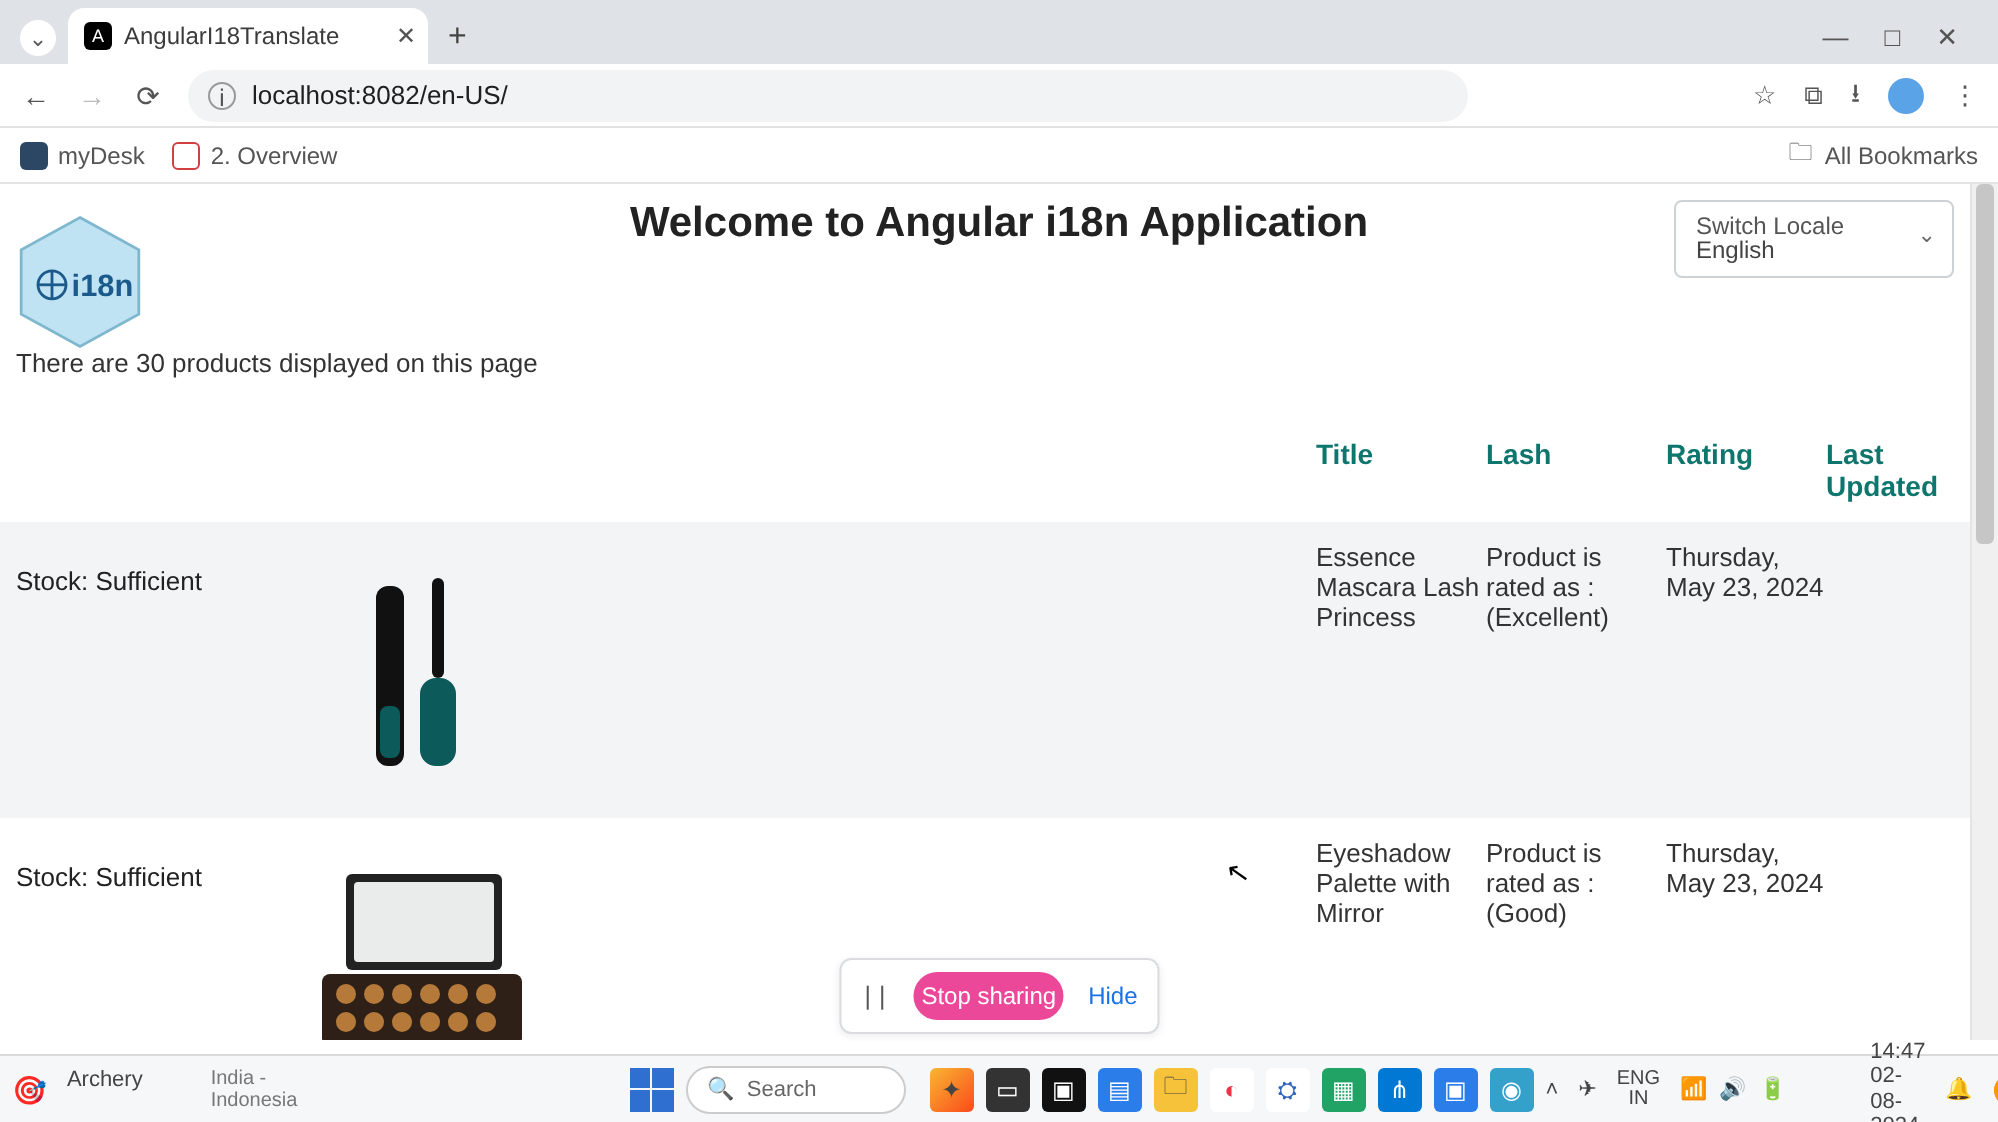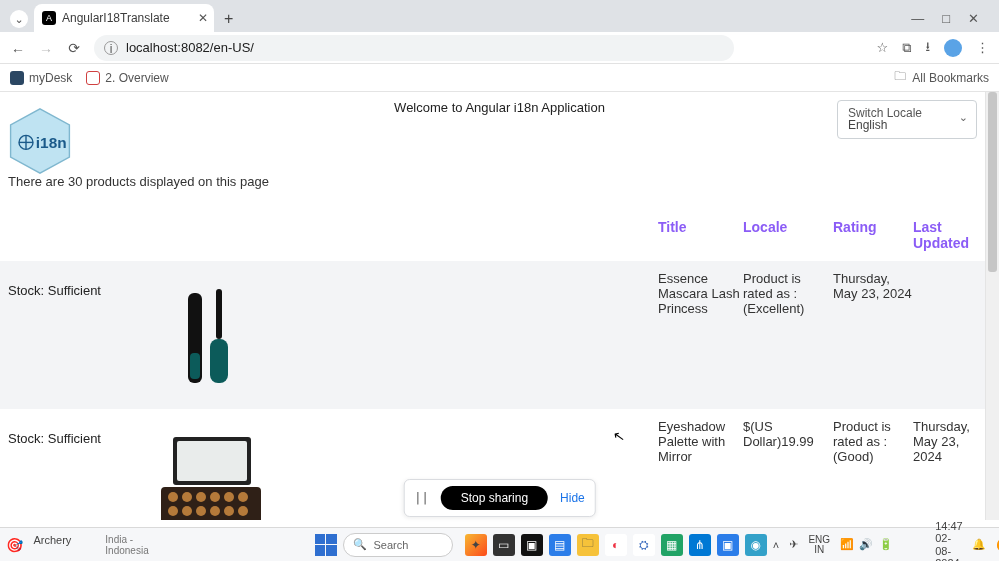--- a/index.html
+++ b/index.html
@@ -94,22 +94,22 @@
     height: 428px;
     overflow:hidden;
   }
   .header-row { position:relative; height:78px; }
   .logo {
     position:absolute; left:5px; top:14px;
     width:70px;height:70px;
   }
   .page-title {
     text-align:center;
-    font-size:13px;
-    font-weight:400;
+    font-size:21px;
+    font-weight:700;
     color:#222;
     padding-top:8px;
   }
   .locale-select {
     position:absolute;
     right:22px; top:8px;
     width:140px;
     border:1px solid #cdd2d6;
     border-radius:4px;
     padding:6px 26px 6px 10px;
@@ -121,21 +121,21 @@
   .locale-select .value { color:#444; font-size:12px; margin-top:-2px;}
   .locale-select .chev { position:absolute; right:8px; top:10px; font-size:11px; color:#666;}
   .count-line { font-size:13px; color:#333; padding:4px 8px;}
   .table-wrap { margin-top:18px; }
   .thead, .trow {
     display:grid;
     grid-template-columns: 650px 85px 90px 80px 65px;
     column-gap:0;
     align-items:start;
   }
-  .thead { padding:8px 7px 10px 8px; font-weight:700; font-size:14px; color:#8b5cf6;}
+  .thead { padding:8px 7px 10px 8px; font-weight:700; font-size:14px; color:#0f766e;}
   .thead div:nth-child(1) { }
   .trow { padding:10px 8px 16px 8px; font-size:13px; color:#333; }
   .trow.alt { background:#f3f4f6; }
   .prodcell { display:flex; align-items:flex-start; gap:12px;margin-top:12px;}
   .stock { font-size:13px; color:#222; margin-right:10px;}
   .thumb { width:180px; height:110px; display:flex; align-items:center; justify-content:center;}
   .thead .col-last { }
 
   
   .vscroll {
@@ -158,21 +158,21 @@
     border-radius:6px;
     display:flex;
     align-items:center;
     gap:12px;
     padding:6px 10px;
     font-size:12px;
     color:#555;
     box-shadow:0 1px 4px rgba(0,0,0,0.08);
   }
   .share-bar .stop {
-    background:#000000;color:#fff;border:none;border-radius:14px;padding:5px 20px;font-size:12px;cursor:pointer;
+    background:#ec4899;color:#fff;border:none;border-radius:14px;padding:5px 4px;font-size:12px;cursor:pointer;
   }
   .share-bar .hide { color:#1a73e8; font-size:12px; cursor:pointer;}
 
   
   .taskbar {
     position:absolute; left:0; right:0; bottom:0; height:34px;
     background:#f6f7f9;
     border-top:1px solid #d9d9d9;
     display:flex;
     align-items:center;
@@ -275,21 +275,21 @@
       <div class="value">English</div>
       <span class="chev">⌄</span>
     </div>
   </div>
   <div class="count-line">There are 30 products displayed on this page</div>
 
   <div class="table-wrap">
     <div class="thead">
       <div></div>
       <div>Title</div>
-      <div>Locale</div>
+      <div>Lash</div>
       <div>Rating</div>
       <div class="col-last">Last Updated</div>
     </div>
 
     <div class="trow alt">
       <div class="prodcell">
         <span class="stock">Stock: Sufficient</span>
         <div class="thumb">
           <svg width="90" height="110" viewBox="0 0 90 110">
             <rect x="20" y="10" width="14" height="90" rx="6" fill="#111"></rect>
@@ -323,21 +323,20 @@
                 <circle cx="44" cy="80" r="5"></circle>
                 <circle cx="58" cy="80" r="5"></circle>
                 <circle cx="72" cy="80" r="5"></circle>
                 <circle cx="86" cy="80" r="5"></circle>
                 <circle cx="100" cy="80" r="5"></circle>
             </g>
           </svg>
         </div>
       </div>
       <div>Eyeshadow Palette with Mirror</div>
-      <div>$(US Dollar)19.99</div>
       <div>Product is rated as : (Good)</div>
       <div>Thursday, May 23, 2024</div>
     </div>
   </div>
 
   <div class="vscroll">
     <div class="thumb2"></div>
   </div>
 </div>
 

